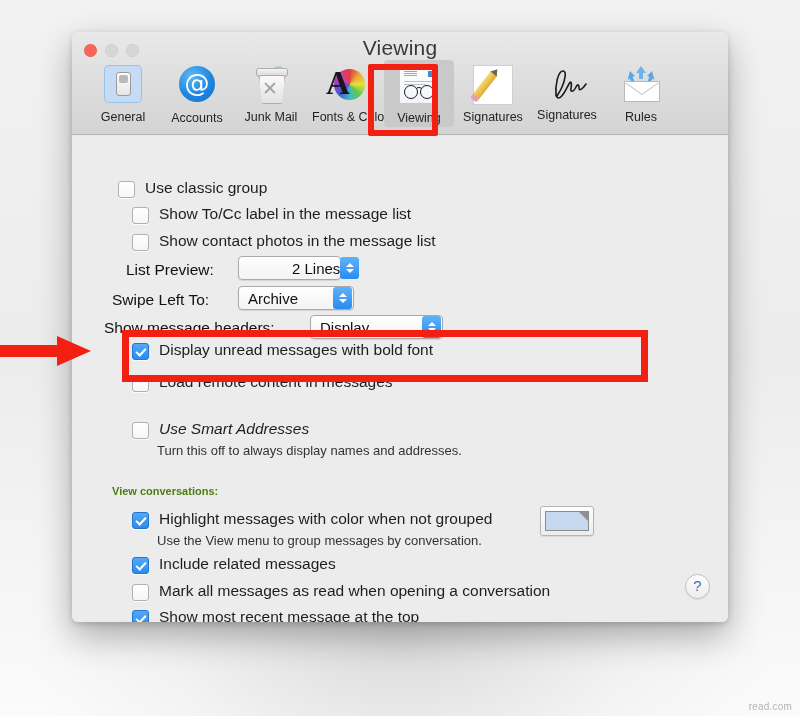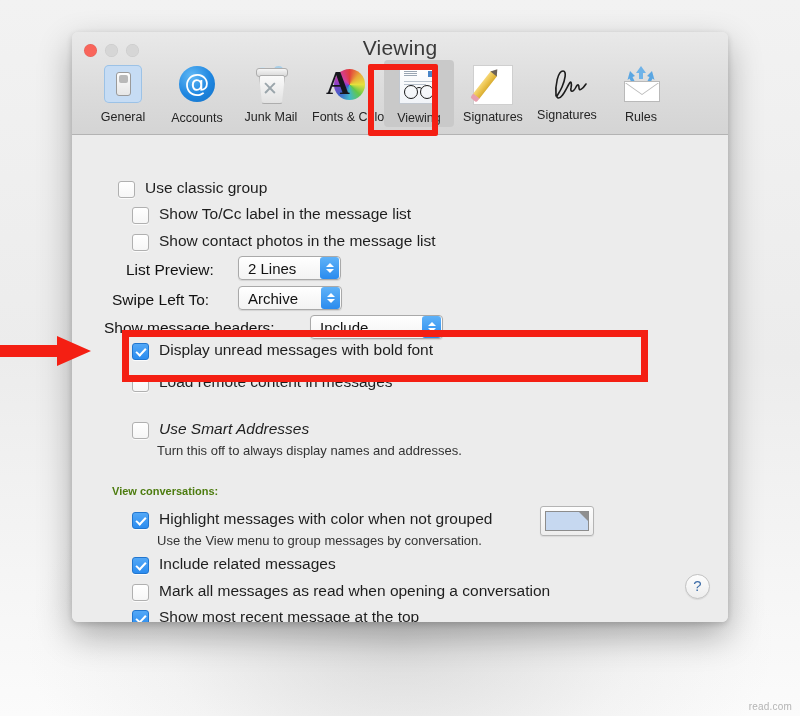--- a/index.html
+++ b/index.html
@@ -530,40 +530,40 @@
       <div class="cbox"></div>
       <div class="cb-label">Show To/Cc label in the message list</div>
     </div>
 
     <div class="cb-row" style="left:60px; top:97px;">
       <div class="cbox"></div>
       <div class="cb-label">Show contact photos in the message list</div>
     </div>
 
     <div class="field-label" style="left:54px; top:126px;">List Preview:</div>
-    <div class="popup" style="left:166px; top:121px; width:103px;">
+    <div class="popup" style="left:166px; top:121px; width:103px;padding-left:44px;">
       <div class="val">2 Lines</div>
       <div class="stepper">
         <div class="chev up"></div>
           <div class="chev down"></div>
       </div>
     </div>
 
     <div class="field-label" style="left:40px; top:156px;">Swipe Left To:</div>
-    <div class="popup" style="left:166px; top:151px; width:104px;">
+    <div class="popup" style="left:166px; top:151px; width:116px;">
       <div class="val">Archive</div>
       <div class="stepper">
         <div class="chev up"></div>
           <div class="chev down"></div>
       </div>
     </div>
 
     <div class="field-label" style="left:32px; top:184px;">Show message headers:</div>
     <div class="popup" style="left:238px; top:180px; width:133px;">
-      <div class="val">Include</div>
+      <div class="val">Display</div>
       <div class="stepper">
         <div class="chev up"></div>
           <div class="chev down"></div>
       </div>
     </div>
 
     <div class="cb-row" style="left:60px; top:238px;">
       <div class="cbox"></div>
       <div class="cb-label">Load remote content in messages</div>
     </div>

